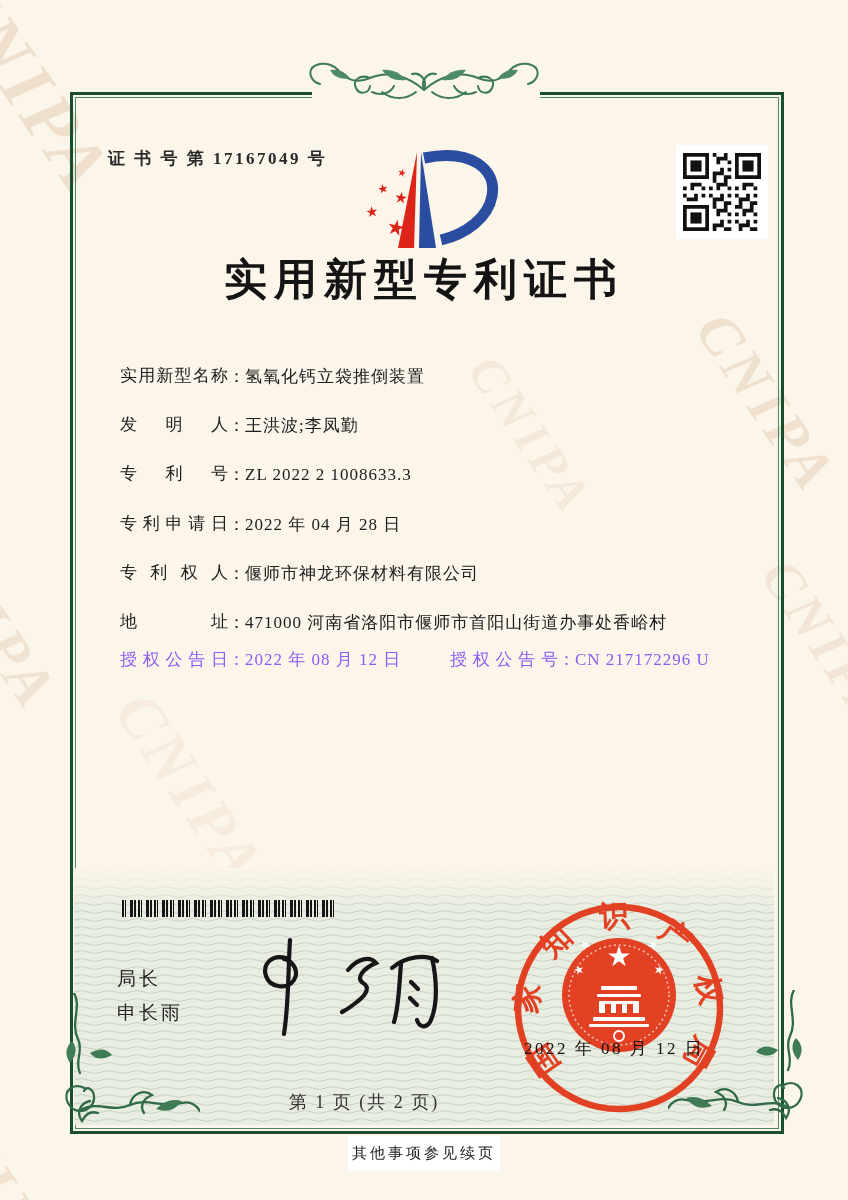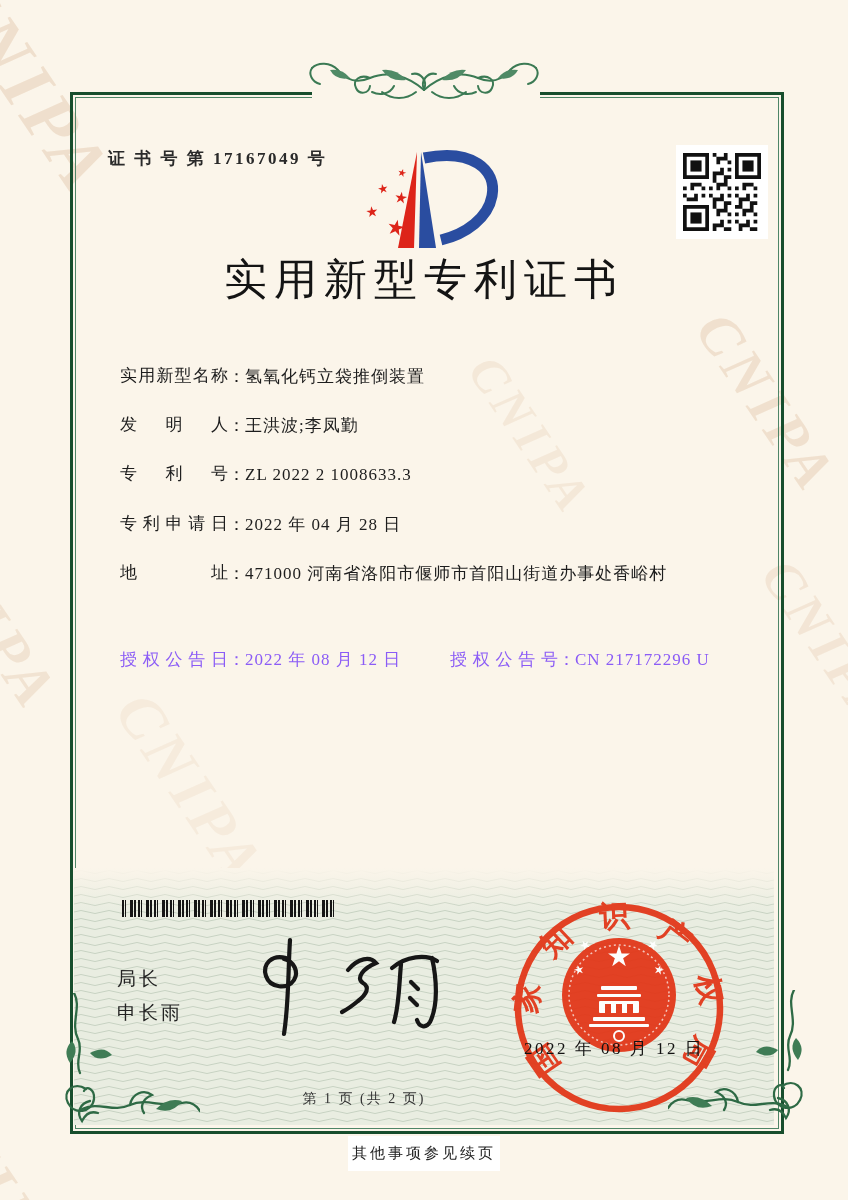--- a/index.html
+++ b/index.html
@@ -17,42 +17,42 @@
             background:linear-gradient(#fbf5ea,rgba(251,245,234,0));}
   .orn-patch{position:absolute;left:312px;top:89px;width:228px;height:10px;background:#fbf5ea;z-index:3;}
   .toporn{position:absolute;left:302px;top:56px;z-index:4;}
   .corner{position:absolute;z-index:4;}
   .corner.bl{left:60px;top:993px;}
   .corner.br{left:668px;top:990px;transform:scaleX(-1);}
   .cert-number{position:absolute;left:108px;top:147px;font-size:17px;letter-spacing:2.5px;color:#2a2a2a;z-index:5;font-weight:bold;}
   .logo{position:absolute;left:352px;top:140px;z-index:5;}
   .qr-box{position:absolute;left:676px;top:145px;width:92px;height:94px;background:#fff;
           display:flex;align-items:center;justify-content:center;z-index:5;}
-  .title{position:absolute;left:0;top:251px;width:100%;text-align:center;font-size:43px;font-weight:400;
+  .title{position:absolute;left:0;top:251px;width:100%;text-align:center;font-size:43px;font-weight:700;
          letter-spacing:7px;color:#141414;z-index:5;}
   .fields{position:absolute;left:120px;top:352px;z-index:5;}
   .frow{height:49.2px;line-height:49.2px;font-size:17px;color:#1d1d1d;white-space:nowrap;}
   .flabel{display:inline-block;width:108px;text-align:justify;text-align-last:justify;vertical-align:top;font-family:Liberation Mono, monospace;}
   .fvalue{letter-spacing:1px;}
   .grant{position:absolute;left:120px;top:648px;width:640px;font-size:17px;color:#8b5cf6;z-index:5;white-space:nowrap;}
   .grant .g2{position:absolute;left:330px;top:0;}
   .paras{position:absolute;left:118px;top:699px;width:616px;font-size:16.5px;line-height:31px;
          color:#222;text-align:justify;z-index:5;}
   .paras p{margin:0;text-indent:2em;letter-spacing:0.5px;}
   .barcode{position:absolute;left:122px;top:900px;width:216px;height:17px;z-index:5;
     background:repeating-linear-gradient(90deg,#151515 0 2px,transparent 2px 3.5px,#151515 3.5px 4.5px,
     transparent 4.5px 8px,#151515 8px 11px,transparent 11px 12.5px,#151515 12.5px 14px,transparent 14px 16px);}
   .director-title{position:absolute;left:117px;top:966px;font-family:"Liberation Sans","DejaVu Sans",sans-serif;
          font-size:19px;letter-spacing:3px;color:#222;z-index:5;text-align:center;}
   .director-name{position:absolute;left:117px;top:1000px;font-family:Liberation Mono, monospace;
          font-size:19px;letter-spacing:3px;color:#222;z-index:5;}
   .sig{position:absolute;left:236px;top:930px;z-index:5;}
   .sealwrap{position:absolute;left:505px;top:895px;z-index:5;}
   .seal-date{position:absolute;left:524px;top:1037px;font-size:17px;letter-spacing:2.5px;color:#121212;z-index:6;}
-  .page-num{position:absolute;left:0;top:1090px;width:728px;text-align:center;font-size:14px;
+  .page-num{position:absolute;left:0;top:1090px;width:728px;text-align:center;font-size:18px;
             letter-spacing:2px;color:#333;z-index:5;}
   .note-box{position:absolute;left:50%;top:1136px;transform:translateX(-50%);background:#ffffff;
             padding:8px 4px;font-size:15px;letter-spacing:3px;color:#222;z-index:5;white-space:nowrap;}
 </style>
 </head>
 <body>
 
 <div class="page">
 
   <svg width="0" height="0" style="position:absolute" aria-hidden="true">
@@ -161,20 +161,23 @@
       <span class="flabel">实用新型名称</span><span>：</span><span class="fvalue">氢氧化钙立袋推倒装置</span>
     </div>
     <div class="frow">
       <span class="flabel">发明人</span><span>：</span><span class="fvalue">王洪波;李凤勤</span>
     </div>
     <div class="frow">
       <span class="flabel">专利号</span><span>：</span><span class="fvalue">ZL 2022 2 1008633.3</span>
     </div>
     <div class="frow">
       <span class="flabel">专利申请日</span><span>：</span><span class="fvalue">2022 年 04 月 28 日</span>
+    </div>
+    <div class="frow">
+      <span class="flabel">专利权人</span><span>：</span><span class="fvalue">偃师市神龙环保材料有限公司</span>
     </div>
     <div class="frow">
       <span class="flabel">地址</span><span>：</span><span class="fvalue">471000 河南省洛阳市偃师市首阳山街道办事处香峪村</span>
     </div>
   </div>
 
   <div class="grant">
     <span>
       <span class="flabel">授权公告日</span><span>：</span><span class="fvalue">2022 年 08 月 12 日</span>
     </span>

